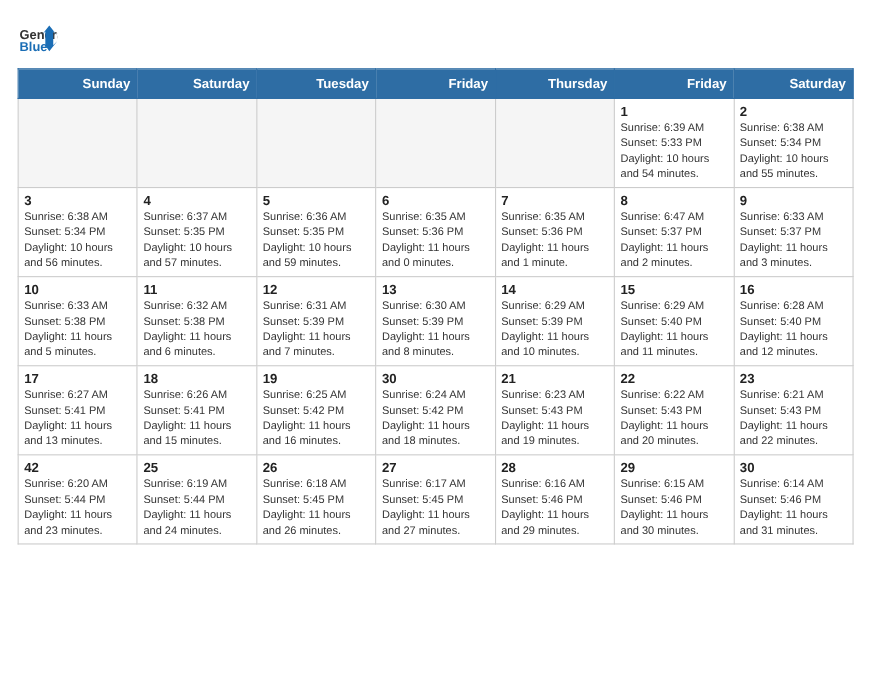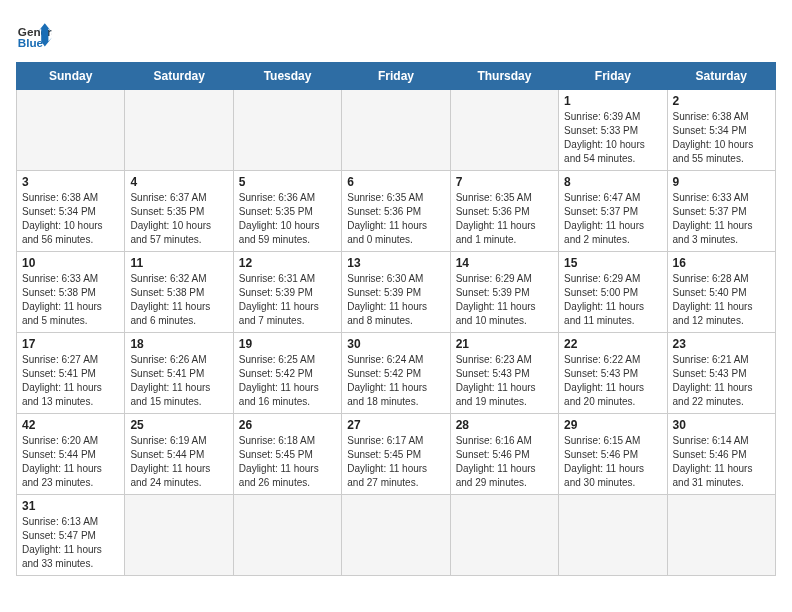--- a/index.html
+++ b/index.html
@@ -39,21 +39,21 @@
     }
     table {
       width: 100%;
       border-collapse: collapse;
       font-size: 11px;
     }
     thead tr th {
       background: #2e6da4;
       color: #fff;
       font-weight: bold;
-      text-align: center;
+      text-align: right;
       padding: 6px 6px;
       font-size: 12px;
       border: 1px solid #2e6da4;
     }
     tbody tr td {
       border: 1px solid #ccc;
       vertical-align: top;
       padding: 4px 5px;
       width: 108px;
       min-height: 70px;
@@ -197,21 +197,21 @@
         </td>
         <td>
           <div class="day-num">14</div>
           <div class="day-info">Sunrise: 6:29 AM
 Sunset: 5:39 PM
 Daylight: 11 hours and 10 minutes.</div>
         </td>
         <td>
           <div class="day-num">15</div>
           <div class="day-info">Sunrise: 6:29 AM
-Sunset: 5:00 PM
+Sunset: 5:40 PM
 Daylight: 11 hours and 11 minutes.</div>
         </td>
         <td>
           <div class="day-num">16</div>
           <div class="day-info">Sunrise: 6:28 AM
 Sunset: 5:40 PM
 Daylight: 11 hours and 12 minutes.</div>
         </td>
       </tr>
       <tr>
@@ -295,28 +295,14 @@
 Sunset: 5:46 PM
 Daylight: 11 hours and 30 minutes.</div>
         </td>
         <td>
           <div class="day-num">30</div>
           <div class="day-info">Sunrise: 6:14 AM
 Sunset: 5:46 PM
 Daylight: 11 hours and 31 minutes.</div>
         </td>
       </tr>
-      <tr>
-        <td>
-          <div class="day-num">31</div>
-          <div class="day-info">Sunrise: 6:13 AM
-Sunset: 5:47 PM
-Daylight: 11 hours and 33 minutes.</div>
-        </td>
-        <td class="empty-cell"></td>
-        <td class="empty-cell"></td>
-        <td class="empty-cell"></td>
-        <td class="empty-cell"></td>
-        <td class="empty-cell"></td>
-        <td class="empty-cell"></td>
-      </tr>
     </tbody>
 </table>
 
 </body></html>

